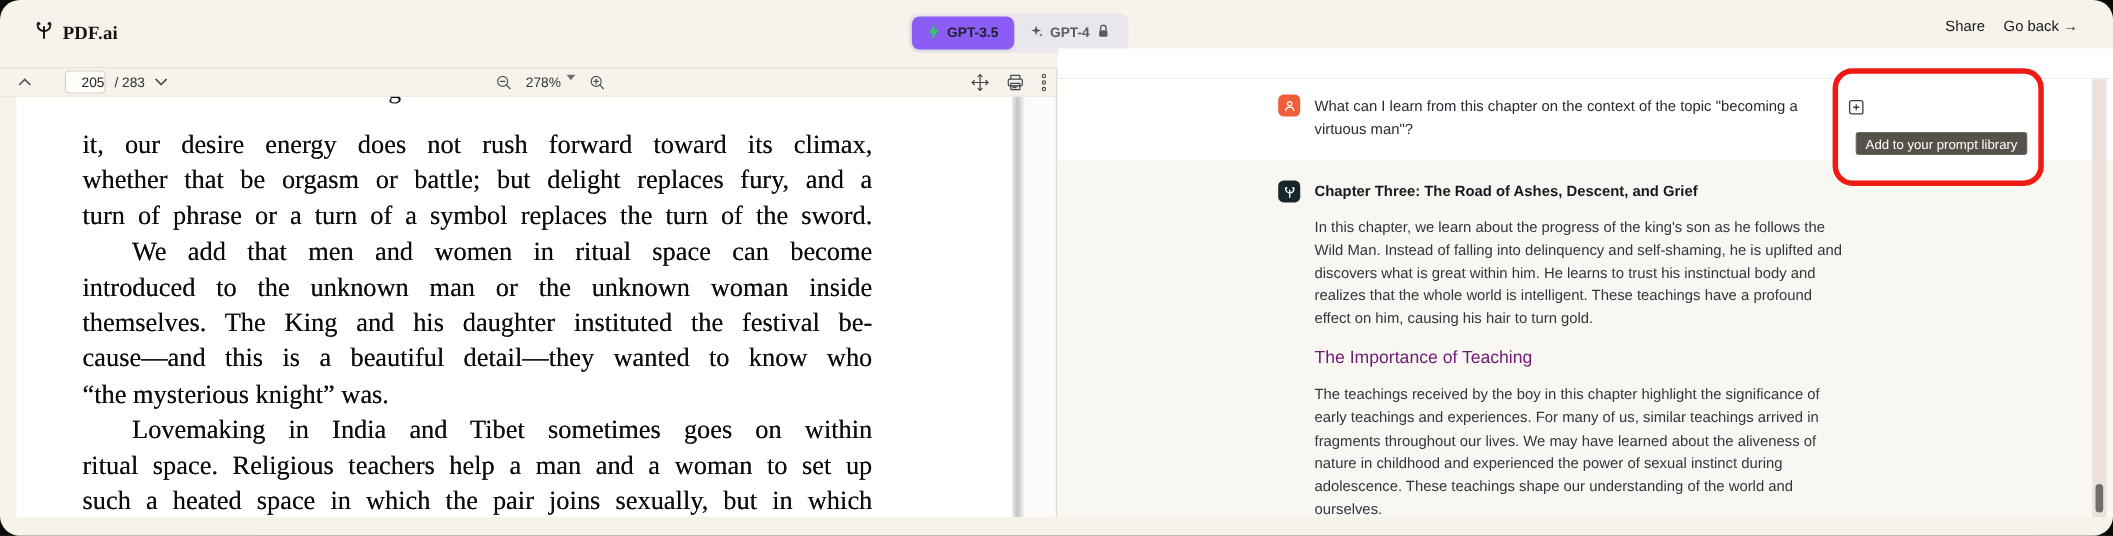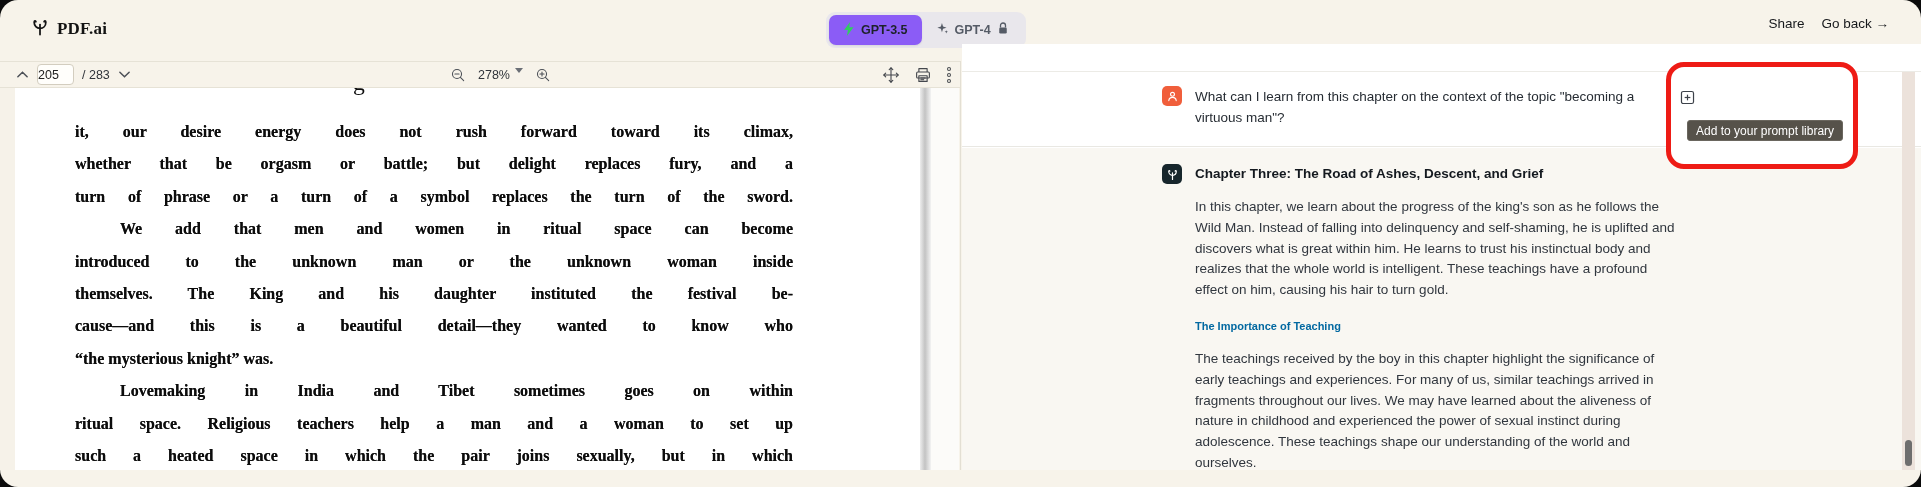--- a/index.html
+++ b/index.html
@@ -21,38 +21,38 @@
   .header-right { position:absolute; right:32px; top:16px; display:flex; gap:17px; align-items:center; }
   .hbtn { font-size:13.5px; color:#16181b; cursor:pointer; }
 
   
   .pdf-pane { position:absolute; left:0; top:61px; width:961px; bottom:17px;
               border-right:1px solid #e3dfd3; }
   .pdf-toolbar { position:absolute; left:0; top:0; width:100%; height:27px; background:#f7f3ea;
                  border-top:1px solid #e6e2d6; border-bottom:1px solid #e6e2d6; }
   .tb-left { position:absolute; left:16px; top:0; height:25px; display:flex; align-items:center; gap:8px; }
   .page-input { width:37px; height:21px; border:1px solid #d3cdbf; border-radius:4px; background:#fffefb;
-                text-align:left; font-size:12.5px; color:#222; font-family:"Liberation Sans",sans-serif; }
+                text-align:right; font-size:12.5px; color:#222; font-family:"Liberation Sans",sans-serif;margin-left:22px; }
   .page-total { font-size:12.5px; color:#30343a; }
   .tb-center { position:absolute; left:450px; top:0; height:25px; display:flex; align-items:center; gap:12px; }
   .zoom-label { font-size:12.5px; color:#30343a; display:flex; gap:5px; cursor:pointer; }
   .caret { width:0; height:0; border-left:4px solid transparent; border-right:4px solid transparent;
            border-top:5px solid #6b6f76; }
   .tb-right { position:absolute; right:8px; top:0; height:25px; display:flex; align-items:center; gap:14px; }
   .tool-icon { display:flex; align-items:center; cursor:pointer; }
 
   .pdf-canvas { position:absolute; left:0; top:27px; right:1px; bottom:0; background:#f6f2e9; }
   .pdf-page { position:absolute; left:15px; top:0; width:920px; bottom:0; background:#ffffff; }
   .pdf-scrollbar { position:absolute; left:920px; top:0; width:11px; bottom:0;
                    background:linear-gradient(to right, #ededed, #c3c3c3 45%, #f3f3f3); }
   .pdf-gutter { position:absolute; left:931px; top:0; right:0; bottom:0; background:#fcfbf9; }
 
   .book-text { position:absolute; left:60px; top:28px; width:718px;
-               font-family:"Liberation Serif", serif; font-size:16px; color:#0c0c0c;
-               text-shadow:0 0 .45px rgba(0,0,0,.75);font-weight:bold; }
+               font-family:"Liberation Serif", serif; font-size:24px; color:#0c0c0c;
+               text-shadow:0 0 .45px rgba(0,0,0,.75); }
   .bline { height:32.4px; line-height:32.4px; text-align:justify; white-space:nowrap; }
   .bline.j { text-align-last:justify; white-space:normal; }
   .bline.in { padding-left:45px; }
   .cut-line { position:absolute; left:338px; top:0; height:7px; overflow:hidden;
               font-family:"Liberation Serif", serif; font-size:23.6px; color:#0c0c0c; }
   .cut-line span { position:relative; top:-19px; }
 
   
   .chat-pane { position:absolute; left:962px; top:44px; right:0; bottom:17px; background:#ffffff; }
   .chat-topstrip { height:28px; border-bottom:1px solid #ecebe6; }
@@ -63,21 +63,21 @@
   .avatar.user { background:#f05e3b; }
   .avatar.ai { background:#17262c; }
   .question-text { font-size:13.5px; line-height:21px; color:#262c33; white-space:pre-line; width:505px; }
 
   .chat-answer-area { position:absolute; left:0; top:104px; right:0; bottom:0; background:#f9f7f2;
                       padding:16px 60px 0 200px; }
   .ai-message { display:flex; gap:13px; }
   .ai-content { width:505px; }
   .answer-title { font-size:13.5px; font-weight:700; color:#14191f; line-height:20px; }
   .answer-para { font-size:13.5px; line-height:20.8px; color:#30363e; white-space:pre-line; margin-top:13px; }
-  .answer-subheading { font-size:11px; font-weight:700; color:#0369a1; line-height:20px; margin-top:15px; }
+  .answer-subheading { font-size:16px; font-weight:400; color:#701a75; line-height:20px; margin-top:15px; }
 
   
   .chat-scroll-track { position:absolute; right:6px; top:28px; width:13px; bottom:0; background:#ece2db; }
   .chat-scroll-thumb { position:absolute; right:3px; bottom:4px; width:7px; height:26px;
                        background:#6e6e6e; border-radius:3.5px; }
 
   
   .red-annotation { position:absolute; left:1666px; top:62px; width:192px; height:107px;
                     background:#ffffff; border:5px solid #ee1b15; border-radius:18px; z-index:5; }
   .prompt-add-icon { position:absolute; left:1679px; top:89px; z-index:6; cursor:pointer; }

